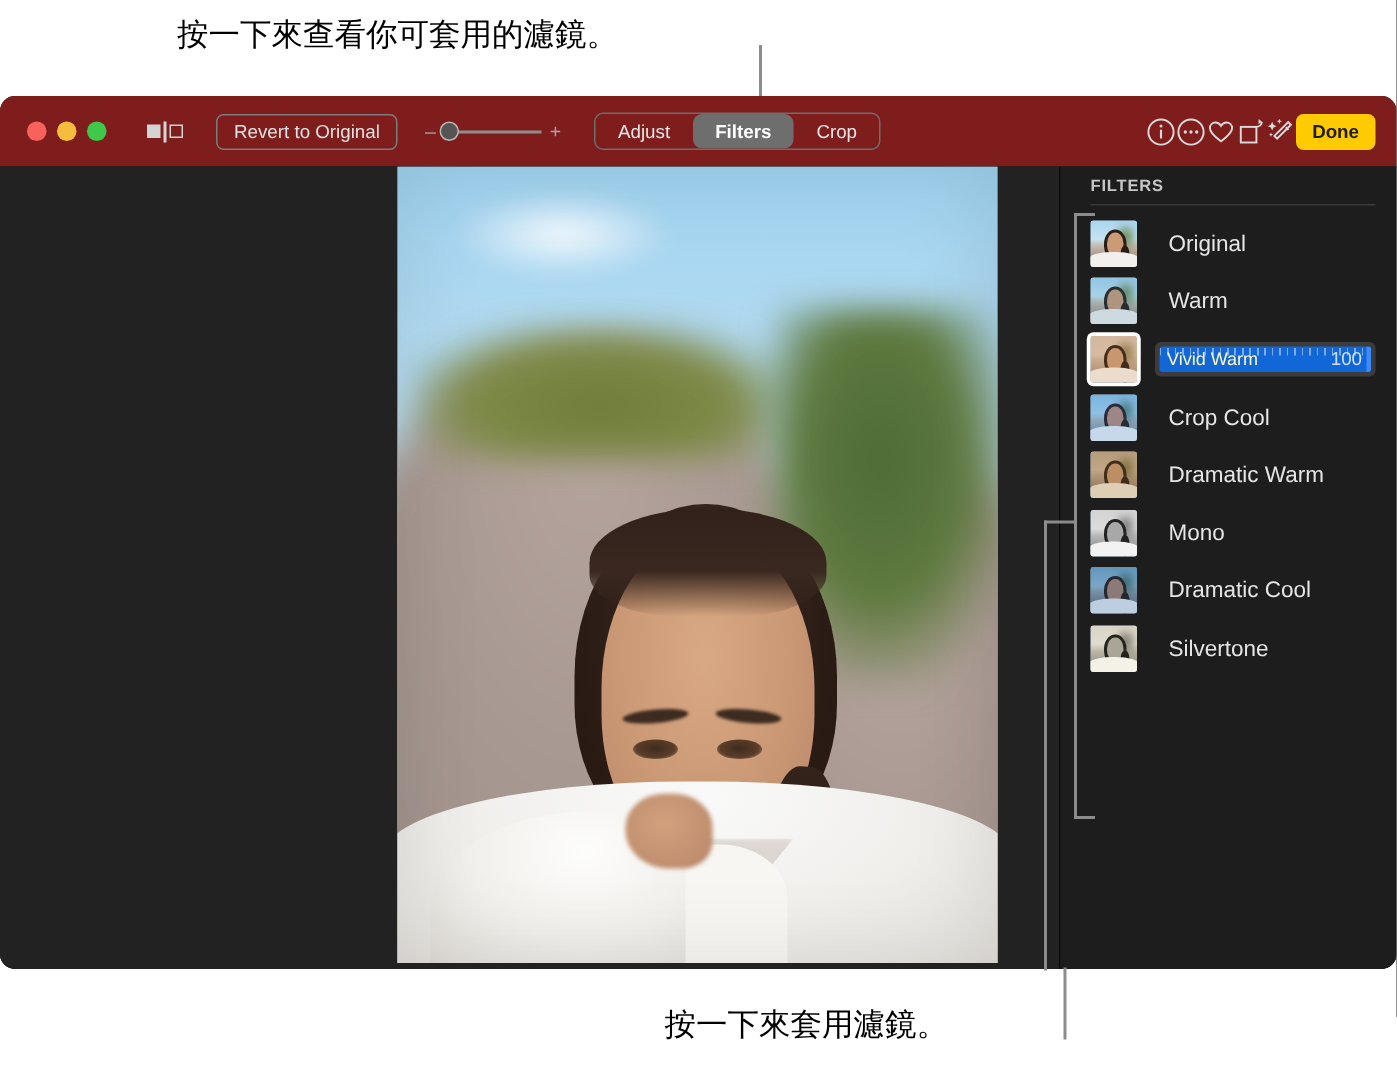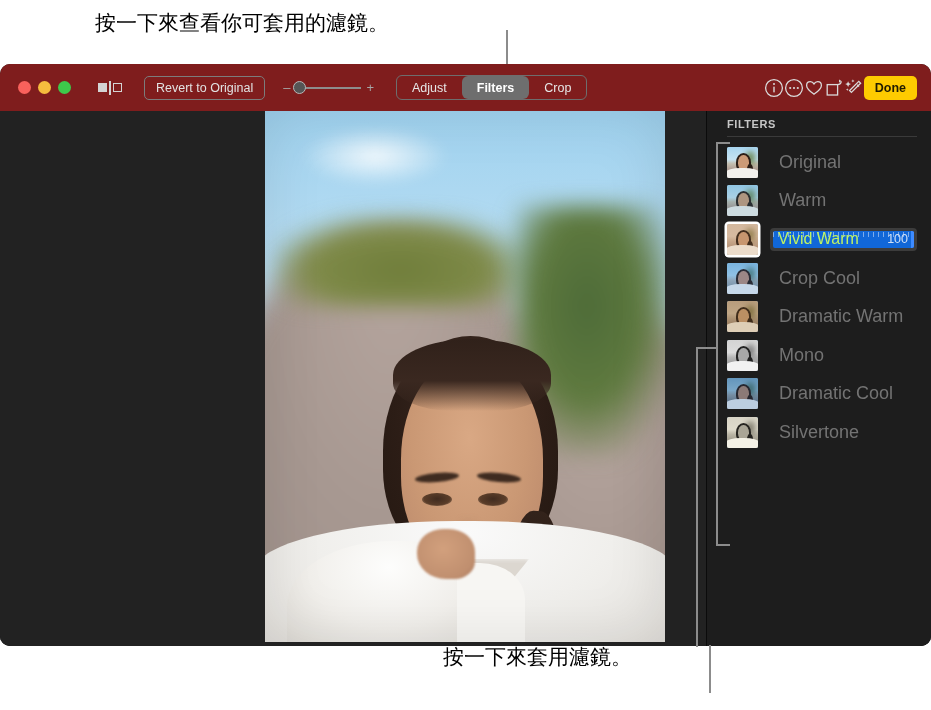--- a/index.html
+++ b/index.html
@@ -15,22 +15,22 @@
 
   
   .callout {
     position: absolute;
     color: #000000;
     font-size: 21px;
     line-height: 1.25;
     white-space: nowrap;
     font-family: "DejaVu Sans", sans-serif;
   }
-  #callout-top  { left: 95px; top: 10px; }
-  #callout-bot  { left: 443px; top: 644px; }
+  #callout-top  { left: 118px; top: 10px; }
+  #callout-bot  { left: 443px; top: 670px; }
 
   .leader {
     position: absolute;
     background: #8c8c8c;
   }
   #leader-top   { left: 506px; top: 30px;  width: 2px;  height: 50px; }
   #leader-bot   { left: 709px; top: 645px; width: 2px;  height: 48px; }
 
   
   #window {
@@ -395,22 +395,22 @@
     border-radius: 40%;
   }
   .thumb .t-tint { position: absolute; inset: 0; }
 
   .thumb.selected {
     box-shadow: 0 0 0 2.5px #ffffff;
   }
 
   .flabel {
     margin-left: 21px;
-    color: #737373;
-    font-size: 18px;
+    color: #e5e5e5;
+    font-size: 15px;
   }
 
   
   .frow.sel {
     padding-left: 20px;
   }
   .fslider-wrap {
     margin-left: 12px;
     width: 147px;
     height: 23px;
@@ -434,22 +434,22 @@
     position: absolute;
     left: 0; top: 1px;
     width: 100%; height: 5px;
     background-image: repeating-linear-gradient(
       to right,
       rgba(255,255,255,.45) 0 1px,
       rgba(255,255,255,0) 1px 5px);
   }
   .fslider .sel-name {
     position: relative;
-    color: #bef264;
-    font-size: 16px;
+    color: #fef9c3;
+    font-size: 12px;
     margin-left: 5px;
   }
   .fslider .sel-val {
     position: relative;
     color: #cfe0f6;
     font-size: 12.5px;
     margin-left: auto;
     margin-right: 6px;
   }
   .fslider .edge {

